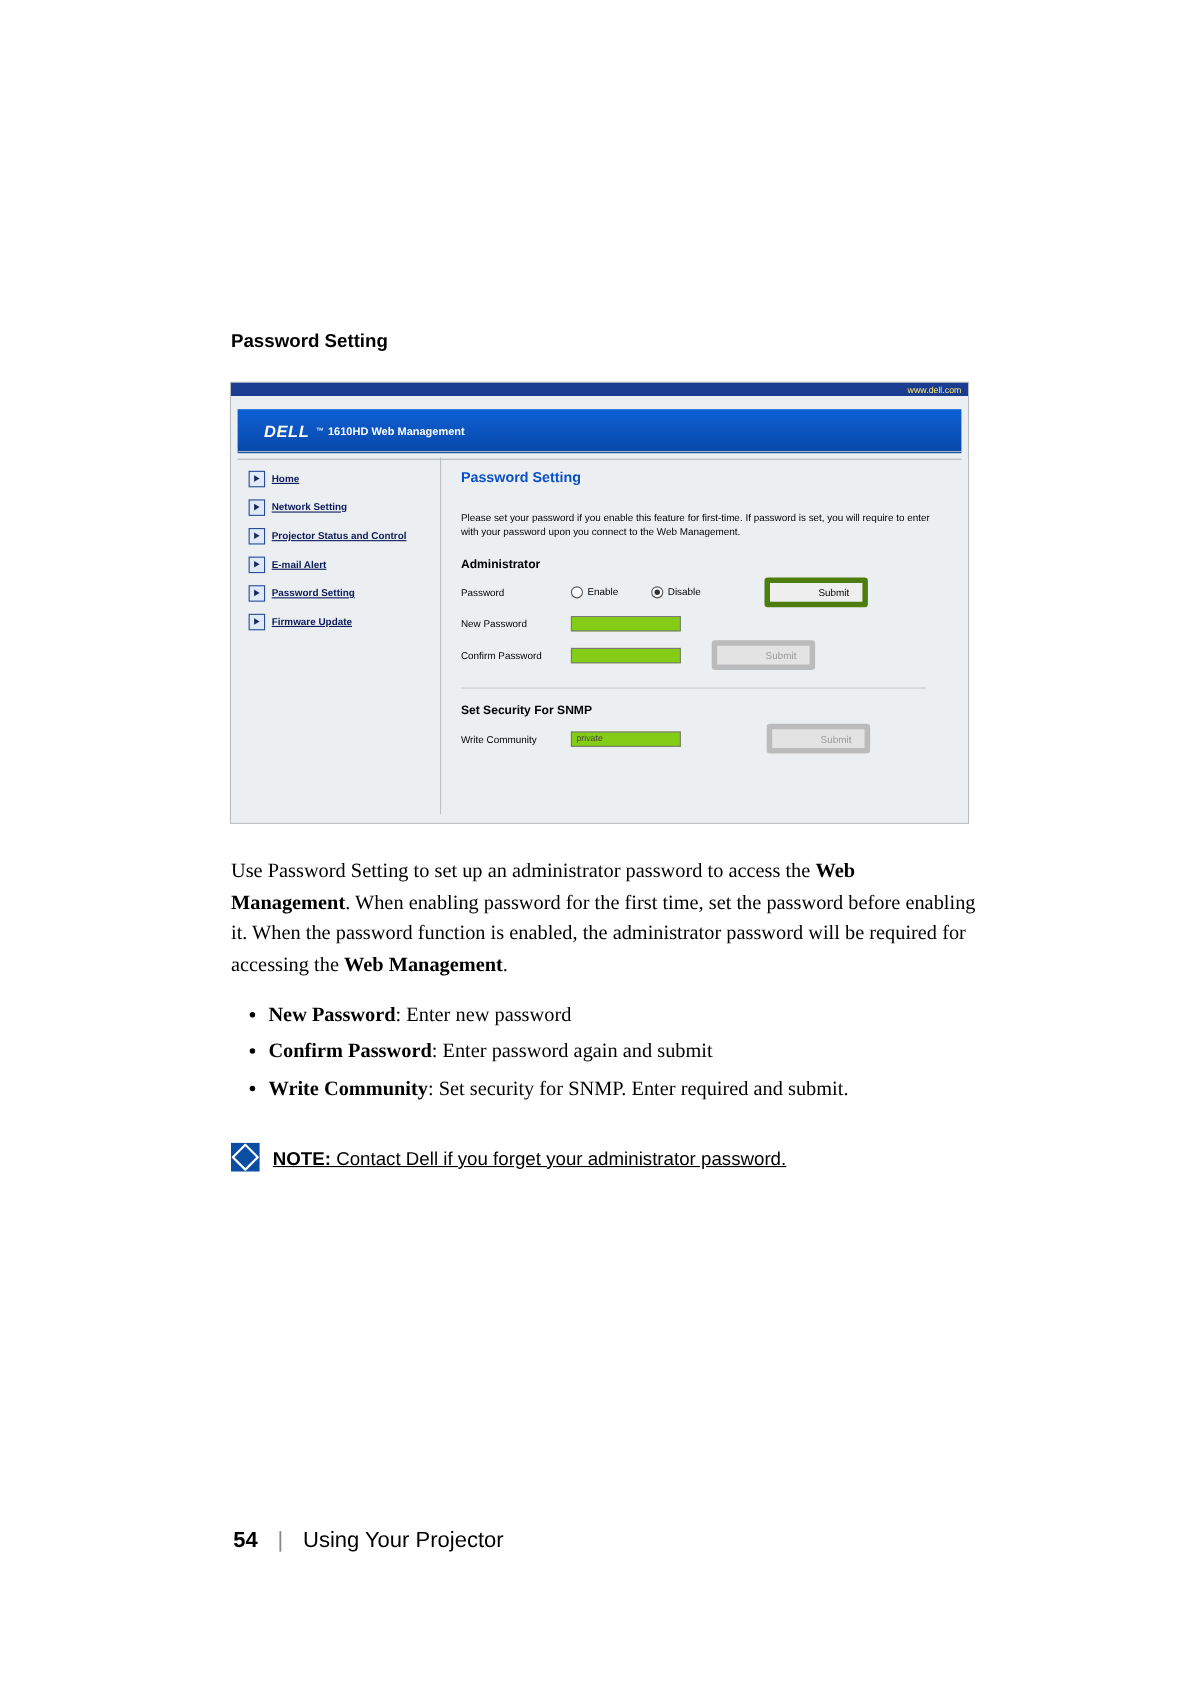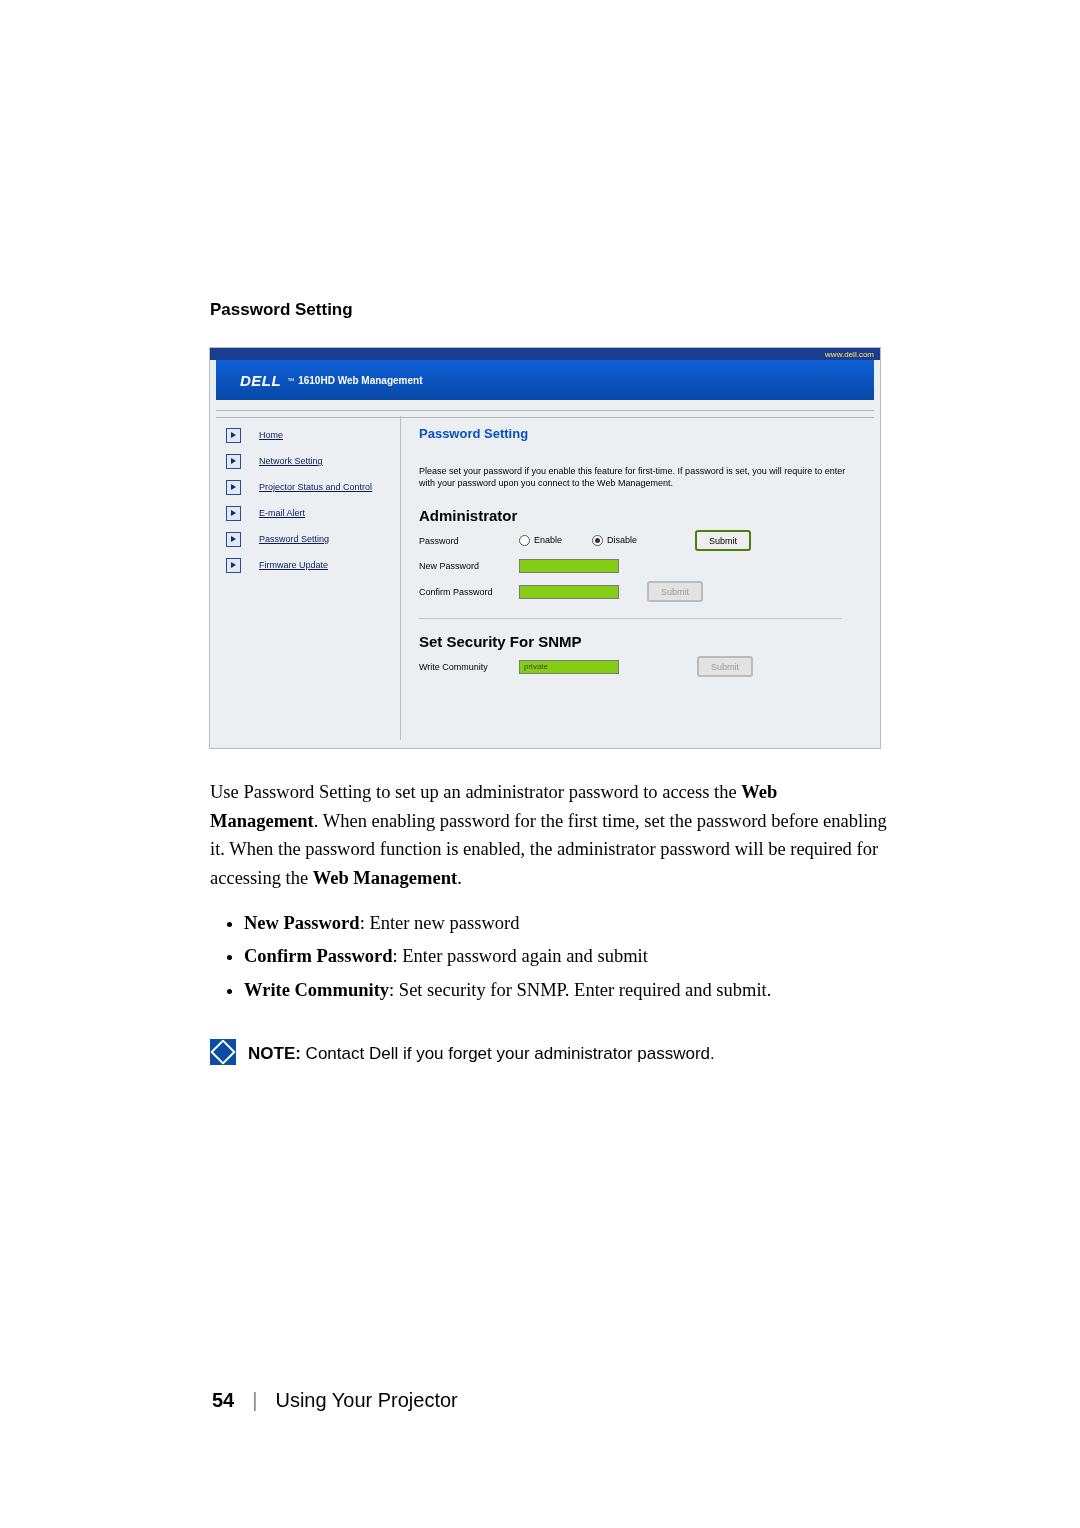--- a/index.html
+++ b/index.html
@@ -40,21 +40,21 @@
     color: #ffe96b;
   }
   .shot .blue-strip {
     position: absolute;
     top: 0; left: 0; right: 0;
     height: 12px;
     background: #1a3c91;
   }
   .shot .blue-banner {
     position: absolute;
-    top: 12px; left: 6px; right: 6px;
+    top: 24px; left: 6px; right: 6px;
     height: 40px;
     background: linear-gradient(#0e60d6, #0848a8);
     display: flex;
     align-items: center;
     padding-left: 24px;
     box-sizing: border-box;
   }
   .dell-logo {
     font-family: Arial, sans-serif;
     font-weight: 900;
@@ -107,23 +107,22 @@
     flex-shrink: 0;
   }
   .side-arrow::before {
     content: "";
     border-left: 5px solid #1a2a60;
     border-top: 3px solid transparent;
     border-bottom: 3px solid transparent;
   }
   .side-label {
     color: #0a1a5a;
-    font-weight: normal;
+    font-weight: bold;
     text-decoration: underline;
-    margin-left: 12px;
   }
   
   .panel {
     position: absolute;
     top: 68px;
     left: 190px;
     right: 10px;
     bottom: 8px;
     border-left: 1px solid #bcc2c4;
   }
@@ -138,21 +137,21 @@
   }
   .panel-desc {
     font-size: 9px;
     line-height: 1.35;
     color: #000;
     margin-bottom: 18px;
     width: 430px;
     margin-top: 24px;
   }
   .field-heading {
-    font-size: 15px;
+    font-size: 11px;
     font-weight: bold;
     margin-bottom: 6px;
   }
   .row {
     display: flex;
     align-items: center;
     font-size: 9px;
     margin-bottom: 8px;
   }
   .row .lbl { width: 100px; flex-shrink: 0; }
@@ -184,23 +183,24 @@
     align-items: center;
     color: #444;
   }
   .btn {
     width: 52px; height: 17px;
     font-size: 9px;
     display: flex;
     align-items: center;
     justify-content: center;
     background: #eee;
-    border: 2px solid #4d7c0f;
+    border: 5px solid #4d7c0f;
     border-radius: 3px;
     margin-left: 28px;
+    padding-left: 32px;
   }
   .btn.disabled {
     background: #e3e3e3;
     color: #999;
     border-color: #bbb;
   }
   .sep {
     border-bottom: 1px solid #c5caca;
     margin: 16px 18px 14px 0;
   }
@@ -241,20 +241,21 @@
     width: 14px; height: 14px;
     border: 2px solid #fff;
     transform: rotate(45deg);
     border-radius: 1px;
   }
   .note-text {
     font-family: Arial, Helvetica, sans-serif;
     font-size: 17px;
     line-height: 1.5;
     padding-top: 2px;
+    text-decoration: underline;
   }
   .note-text b { font-weight: bold; }
   
   .footer {
     position: absolute;
     bottom: 116px;
     left: 212px;
     font-size: 20px;
     font-family: Arial, Helvetica, sans-serif;
     display: flex;

